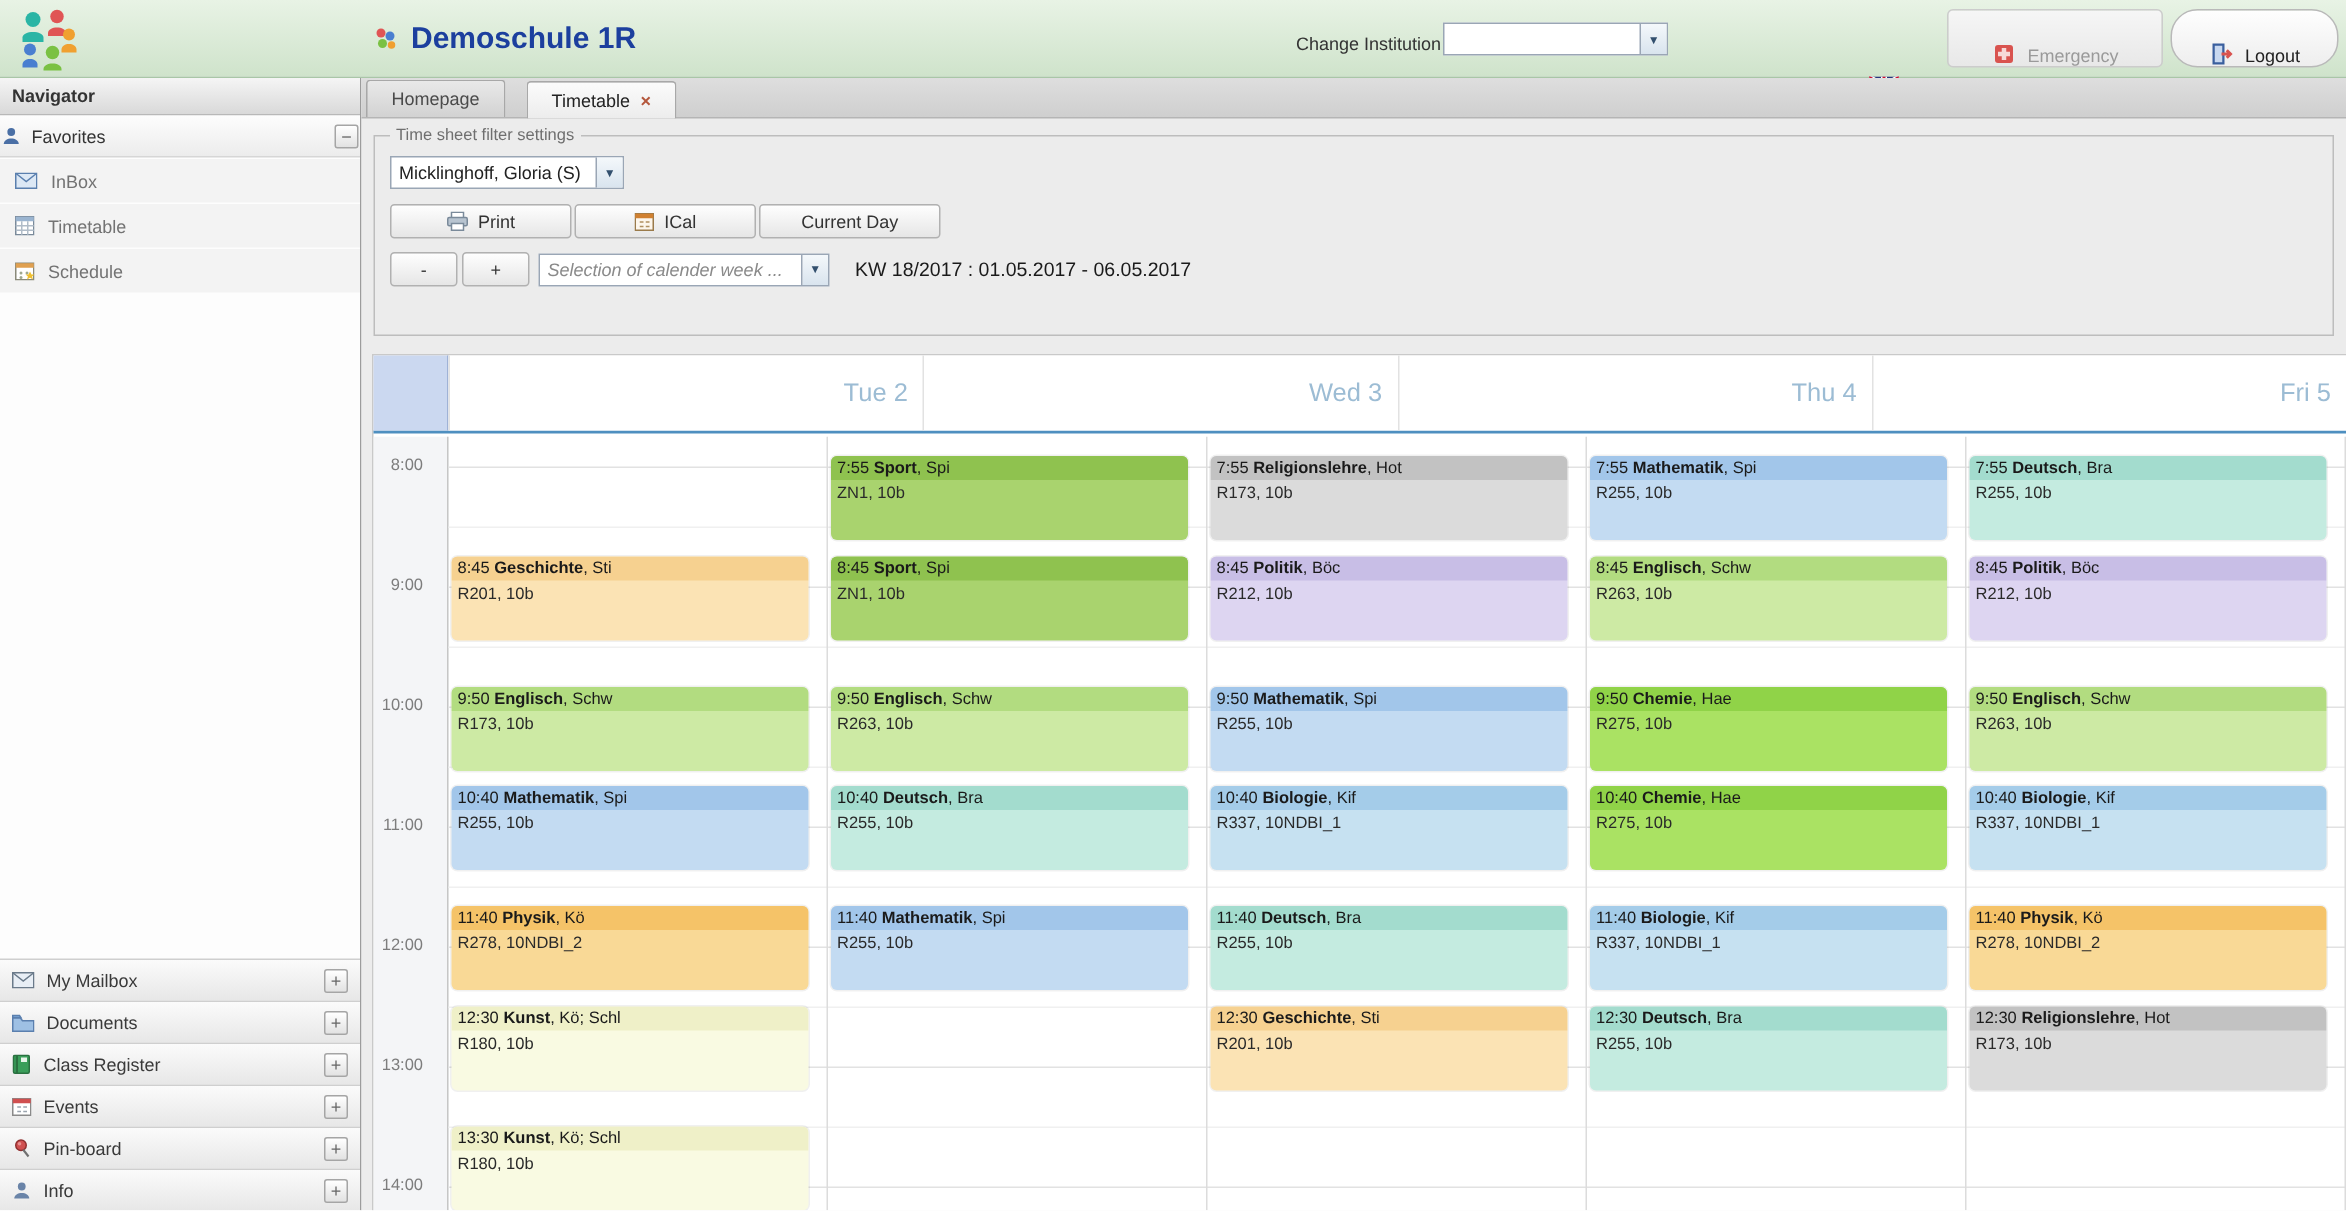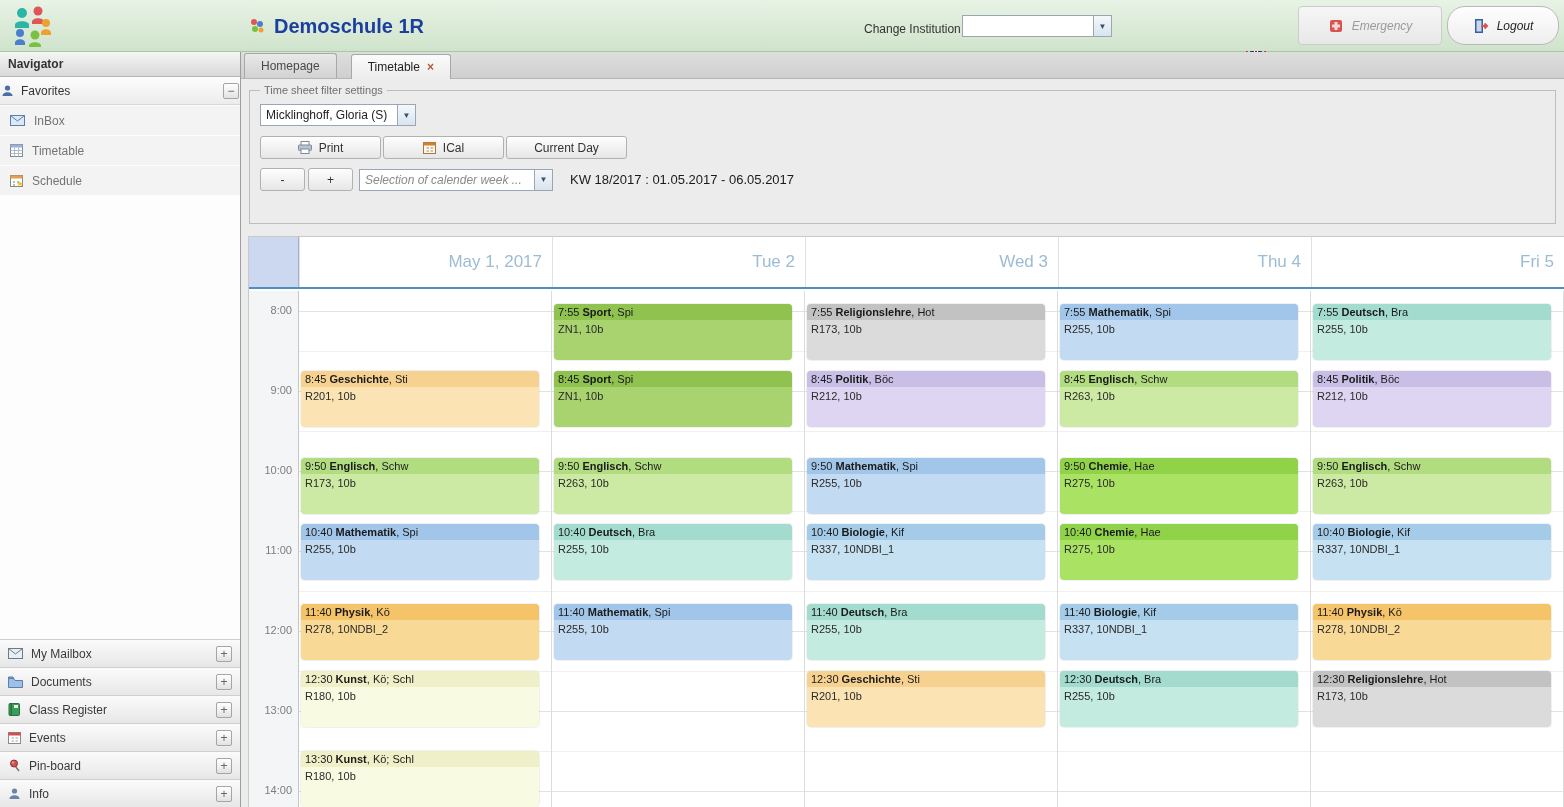--- a/index.html
+++ b/index.html
@@ -11,22 +11,22 @@
   #topbar { position:absolute; left:0; top:0; width:100%; height:52px;
             background:linear-gradient(#e8f3e5,#cfe3cb); border-bottom:1px solid #a9c6a7; }
   #app-logo { position:absolute; left:8px; top:3px; }
   #title-wrap { position:absolute; left:248px; top:0; height:52px; display:flex; align-items:center; gap:8px; }
   #page-title { font-size:20px; font-weight:bold; color:#1c3f9e; }
   .chg-label { position:absolute; left:864px; top:22px; font-size:12px; color:#333; }
   .chg-select { position:absolute; left:962px; top:15px; width:150px; }
   #user-block { position:absolute; left:1120px; top:9px; }
   #user-name { font-size:12px; color:#111; display:flex; align-items:center; gap:6px;margin-top:41px; }
   #my-settings { display:inline-block; margin-top:6px; font-size:12px; color:#222; text-decoration:underline; cursor:pointer; }
-  .hdr-btn { position:absolute; top:6px; height:39px; display:flex; align-items:center; justify-content:center; gap:8px;
-             border:1px solid #b9b9b9; border-radius:4px; font-size:12px;font-style:italic; }
+  .hdr-btn { position:absolute; top:6px; height:39px; display:flex; align-items:flex-end; justify-content:center; gap:8px;
+             border:1px solid #b9b9b9; border-radius:4px; font-size:12px; }
   #btn-emergency { left:1298px; width:144px; background:linear-gradient(#f6f6f6,#e8e8e8); color:#9a9a9a; border-color:#cccccc; }
   #btn-logout { left:1447px; width:112px; background:linear-gradient(#fefefe,#eeeeee); color:#222;border-radius:18px; }
 
   
   #sidebar { position:absolute; left:0; top:52px; width:241px; bottom:0; background:#fdfdfd; border-right:1px solid #9c9c9c; }
   #nav-title { height:25px; background:linear-gradient(#f5f5f5,#d9d9d9); border-bottom:1px solid #b8b8b8;
                font-weight:bold; font-size:12px; color:#333; line-height:25px; padding-left:8px; }
   #fav-header { height:28px; background:linear-gradient(#fdfdfd,#ececec); border-bottom:1px solid #d6d6d6;
                 display:flex; align-items:center; gap:7px; padding:0 1px; font-size:12px; color:#333; }
   .box-toggle { margin-left:auto; width:16px; height:16px; border:1px solid #a5a5a5; border-radius:2px;
@@ -68,21 +68,21 @@
 
   
   #calendar { position:absolute; left:7px; top:184px; right:0; bottom:0; background:#fff; border:1px solid #c9c9c9; border-right:none; border-bottom:none; }
   #cal-header { display:flex; height:52px; border-bottom:2px solid #4e8fc0; }
   #cal-corner { width:50px; background:#cbd8f0; border-right:1px solid #9fb2d6; }
   .day-head { flex:1; display:flex; align-items:center; justify-content:flex-end; padding-right:10px;
               font-size:17px; color:#9cbcd4; border-left:1px solid #e2e2e2; background:#fff; }
   .day-head:first-of-type { border-left:none; }
   #cal-body { position:absolute; left:0; right:0; top:54px; bottom:0; overflow:hidden; }
   #cal-gutter { position:absolute; left:0; top:0; bottom:0; width:50px; background:#f4f5f7; border-right:1px solid #c6c6c6; }
-  .time-label { position:absolute; right:6px; font-size:11px; color:#7d7d7d; }
+  .time-label { position:absolute; right:16px; font-size:11px; color:#7d7d7d; }
   #cal-days { position:absolute; left:50px; right:0; top:0; bottom:0; }
   #cal-lines { position:absolute; inset:0; }
   .gridline { position:absolute; left:0; right:0; height:1px; background:#e2e2e2; }
   .gridline.minor { background:#f0f0f0; }
   .day-col { position:absolute; top:0; bottom:0; width:20%; border-right:1px solid #dcdcdc; }
   .event { position:absolute; left:2px; right:12px; border-radius:4px; overflow:hidden;
            box-shadow:0 0 0 1px rgba(0,0,0,0.06); cursor:pointer; }
   .ev-head { font-size:11px; line-height:15px; padding:1px 4px 0 4px; white-space:nowrap; color:#1a1a1a; }
   .ev-body { font-size:11px; padding:3px 4px; color:#2a2a2a; white-space:nowrap; }
 
@@ -339,21 +339,20 @@
             <span class="xsel-trigger">▼</span>
           </div>
           <span id="week-range">KW 18/2017 : 01.05.2017 - 06.05.2017</span>
         </div>
       </fieldset>
     </div>
 
     <div id="calendar">
       <div id="cal-header">
         <div id="cal-corner"></div>
-        <div class="day-head">May 1, 2017</div>
         <div class="day-head">Tue 2</div>
         <div class="day-head">Wed 3</div>
         <div class="day-head">Thu 4</div>
         <div class="day-head">Fri 5</div>
       </div>
       <div id="cal-body">
         <div id="cal-gutter">
             <div class="time-label" style="top: 13px;">8:00</div>
             <div class="time-label" style="top: 93px;">9:00</div>
             <div class="time-label" style="top: 173px;">10:00</div>

